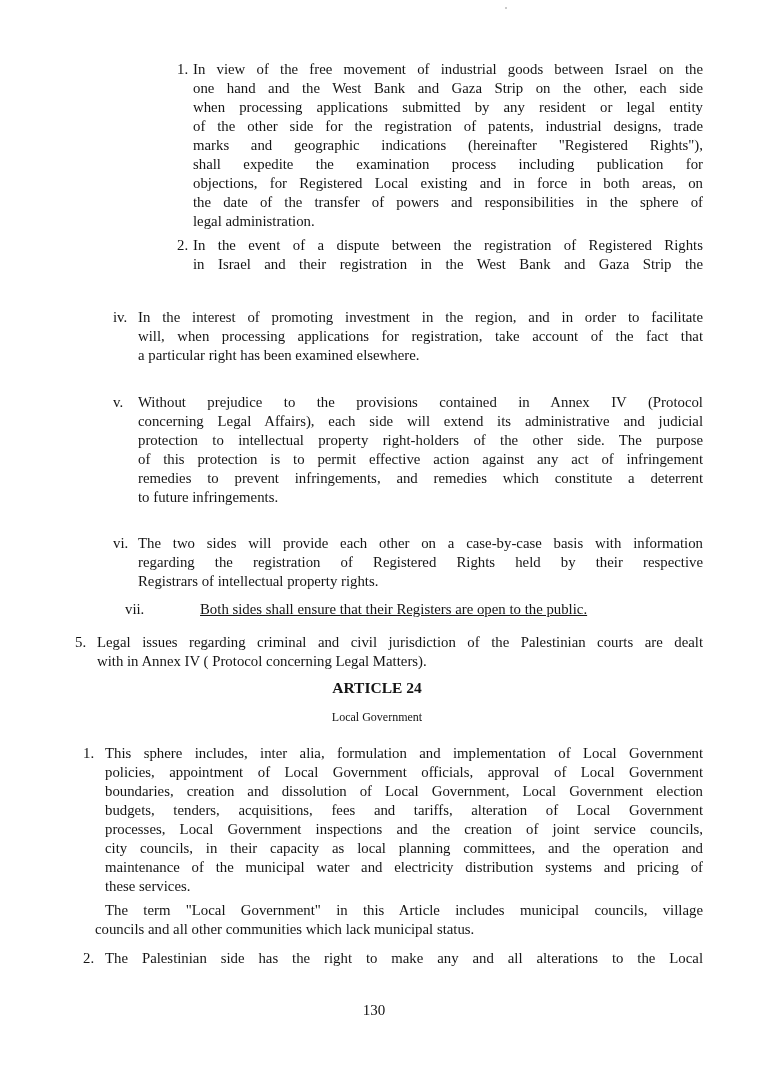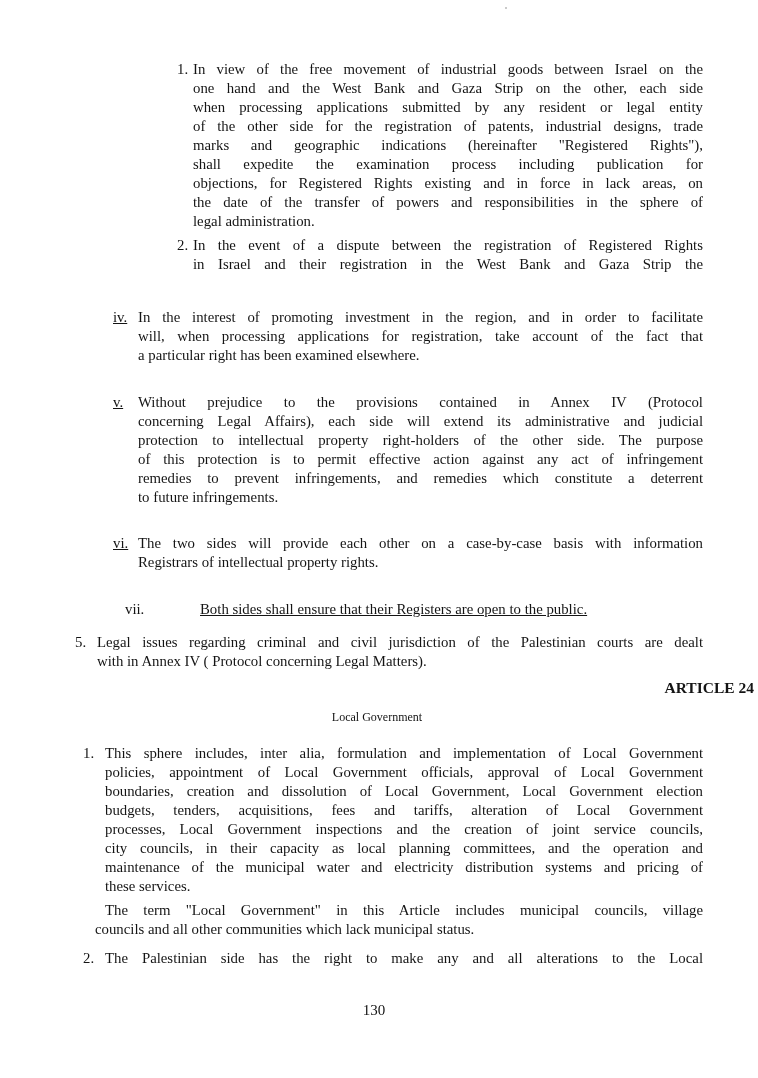--- a/index.html
+++ b/index.html
@@ -26,37 +26,37 @@
 
   
   .b-sub1 { top: 60px;  left: 193px; width: 510px; }
   .b-sub2 { top: 236px; left: 193px; width: 510px; }
   .b-sub1 .marker, .b-sub2 .marker { left: -16px; }
 
   
   .b-iv  { top: 308px; left: 138px; width: 565px; }
   .b-v   { top: 393px; left: 138px; width: 565px; }
   .b-vi  { top: 534px; left: 138px; width: 565px; }
-  .b-iv .marker, .b-v .marker, .b-vi .marker { left: -25px; text-decoration: underline; }
+  .b-iv .marker, .b-v .marker, .b-vi .marker { left: -25px; }
   .b-vii { top: 600px; left: 200px; width: 503px; text-decoration: underline; }
   .b-vii .marker { left: -75px; }
 
   
   .b-5   { top: 633px; left: 97px;  width: 606px; }
   .b-5 .marker { left: -22px; }
   .b-a1  { top: 744px; left: 105px; width: 598px; }
   .b-a2  { top: 949px; left: 105px; width: 598px; }
   .b-a1 .marker, .b-a2 .marker { left: -22px; }
 
   
   .b-term { top: 901px; left: 95px; width: 608px; }
   .b-term .tline:first-child { text-indent: 10px; }
 
   
-  .b-h1 { top: 678px; left: 0; width: 754px; text-align: right; font-weight: bold; font-size: 15.5px; }
+  .b-h1 { top: 678px; left: 0; width: 754px; text-align: center; font-weight: bold; font-size: 15.5px; }
   .b-h2 { top: 708px; left: 0; width: 754px; text-align: center; font-size: 12px; }
 
   
   .b-pageno { top: 1001px; left: 0; width: 748px; text-align: center; font-size: 15px; }
 
   
   .speck { position: absolute; top: 7px; left: 505px; width: 2px; height: 2px; background: #b9b9b9; border-radius: 50%; }
 </style>
 </head>
 <body>
@@ -66,21 +66,21 @@
   <div class="speck"></div>
 
   <div class="blk b-sub1">
     <span class="marker">1.</span>
   <div class="tline">In view of the free movement of industrial goods between Israel on the</div>
       <div class="tline">one hand and the West Bank and Gaza Strip on the other, each side</div>
       <div class="tline">when processing applications submitted by any resident or legal entity</div>
       <div class="tline">of the other side for the registration of patents, industrial designs, trade</div>
       <div class="tline">marks and geographic indications (hereinafter "Registered Rights"),</div>
       <div class="tline">shall expedite the examination process including publication for</div>
-      <div class="tline">objections, for Registered Rights existing and in force in lack areas, on</div>
+      <div class="tline">objections, for Registered Local existing and in force in both areas, on</div>
       <div class="tline">the date of the transfer of powers and responsibilities in the sphere of</div>
       <div class="tline last">legal administration.</div>
     </div>
 
   <div class="blk b-sub2">
     <span class="marker">2.</span>
   <div class="tline">In the event of a dispute between the registration of Registered Rights</div>
       <div class="tline">in Israel and their registration in the West Bank and Gaza Strip the</div>
     </div>
 
@@ -97,20 +97,21 @@
       <div class="tline">concerning Legal Affairs), each side will extend its administrative and judicial</div>
       <div class="tline">protection to intellectual property right-holders of the other side. The purpose</div>
       <div class="tline">of this protection is to permit effective action against any act of infringement</div>
       <div class="tline">remedies to prevent infringements, and remedies which constitute a deterrent</div>
       <div class="tline last">to future infringements.</div>
     </div>
 
   <div class="blk b-vi">
     <span class="marker">vi.</span>
   <div class="tline">The two sides will provide each other on a case-by-case basis with information</div>
+      <div class="tline">regarding the registration of Registered Rights held by their respective</div>
       <div class="tline last">Registrars of intellectual property rights.</div>
     </div>
 
   <div class="blk b-vii">
     <span class="marker">vii.</span>
   <div class="tline last">Both sides shall ensure that their Registers are open to the public.</div>
     </div>
 
   <div class="blk b-5">
     <span class="marker">5.</span>

